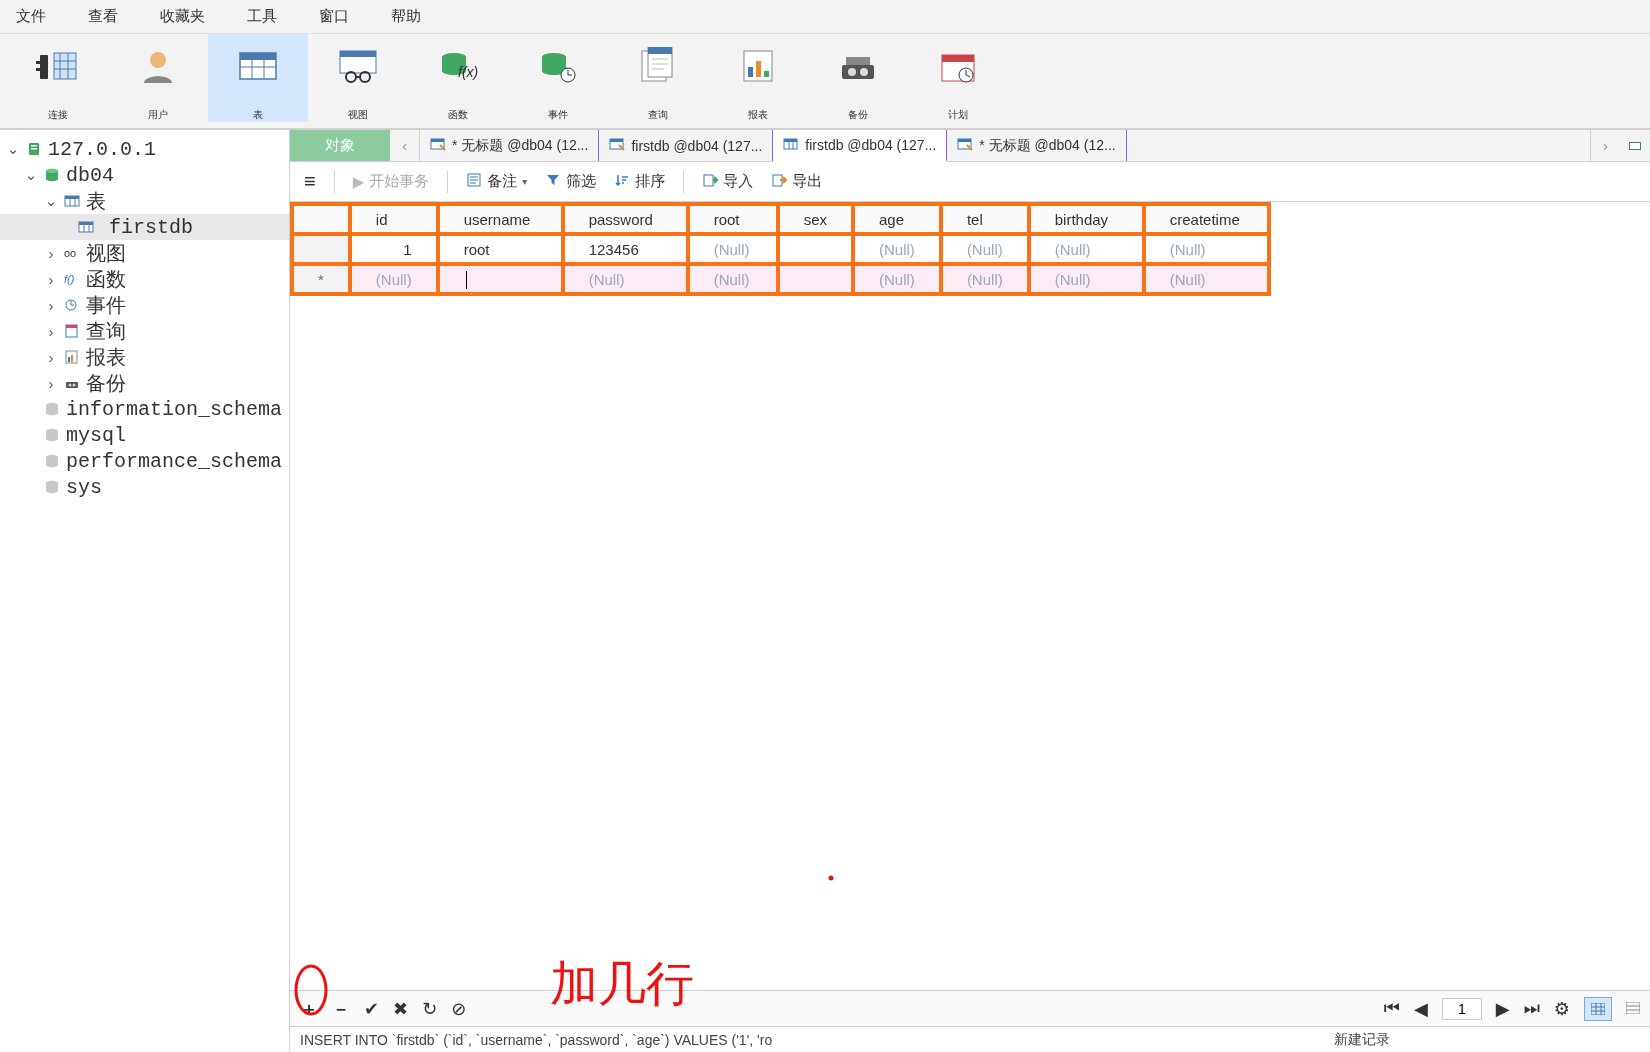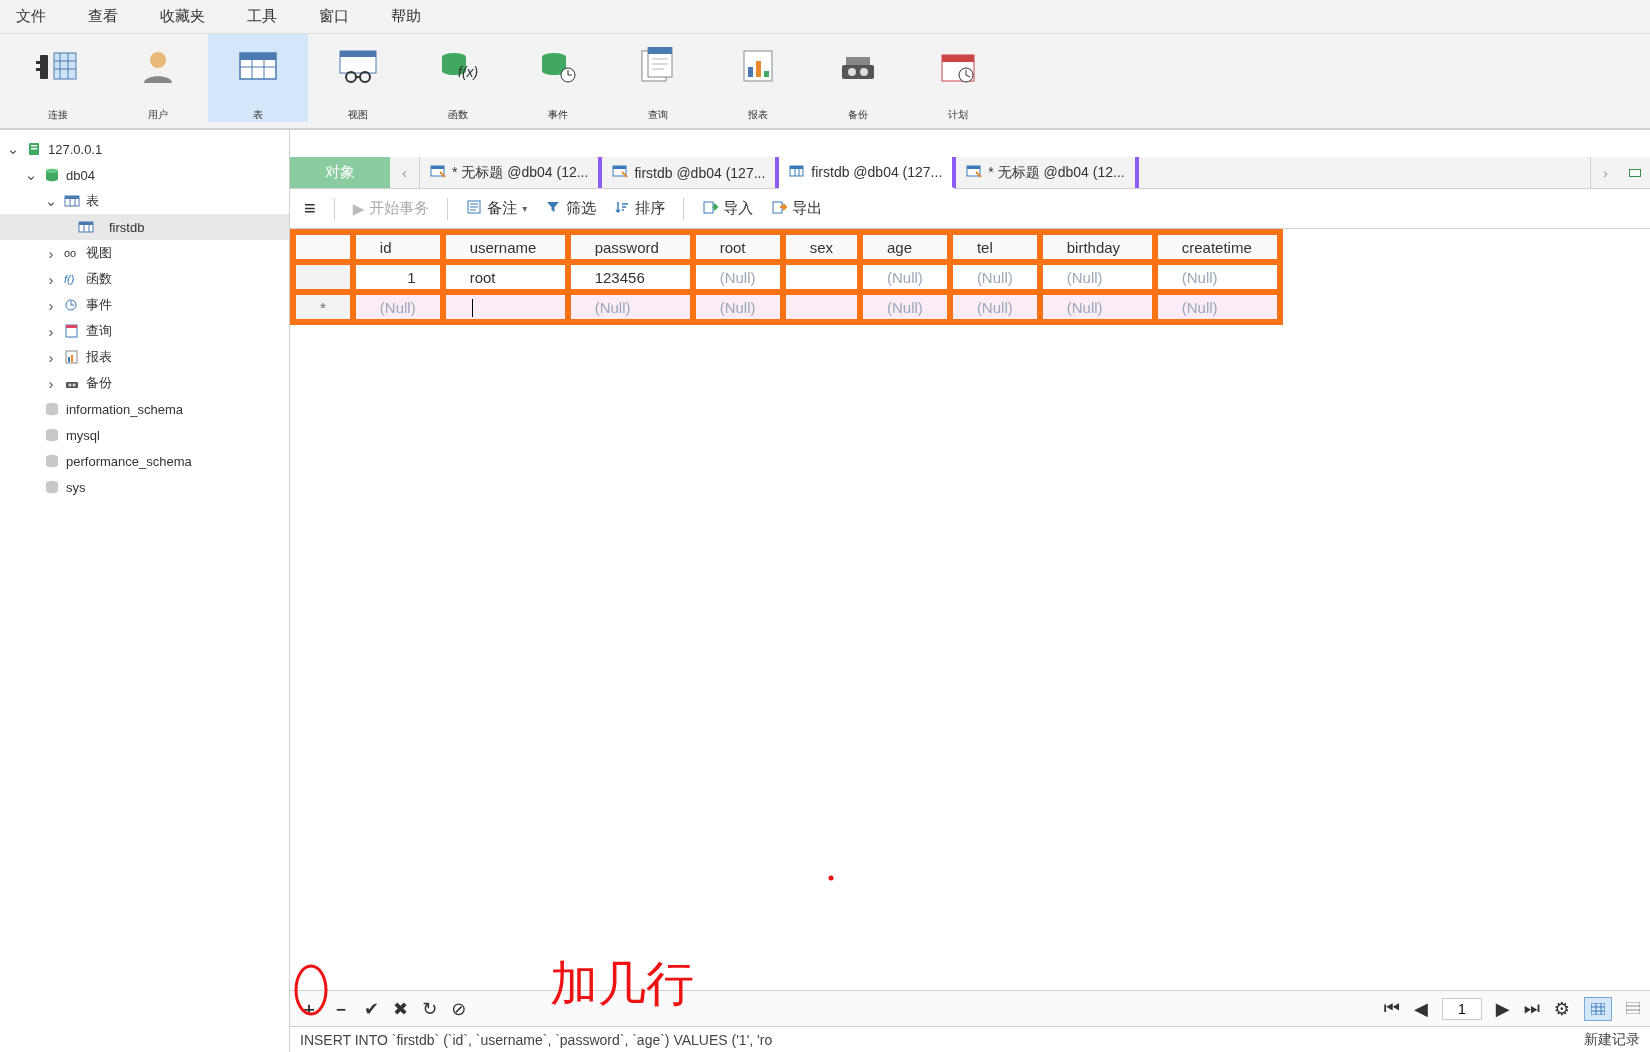--- a/index.html
+++ b/index.html
@@ -18,44 +18,44 @@
 
 
 .main { display: flex; height: calc(100% - 34px - 96px); }
 
 
 .sidebar { width: 290px; border-right: 1px solid #d0d0d0; padding-top: 6px; background: #fff; overflow: auto; }
 .tree-row { display: flex; align-items: center; height: 26px; padding: 0 6px; gap: 4px; white-space: nowrap; cursor: default; }
 .tree-row.selected { background: #e8e8e8; }
 .tree-exp { width: 14px; text-align: center; color: #555; }
 .tree-icon { width: 20px; height: 18px; display: inline-flex; align-items: center; justify-content: center; }
-.tree-label { font-size: 13px; }
+.tree-label { font-size: 20px; font-family: Liberation Mono, monospace; }
 .indent-1 { padding-left: 24px; }
 .indent-2 { padding-left: 44px; }
 .indent-3 { padding-left: 76px; gap: 13px; }
 
 
 .content { flex: 1; display: flex; flex-direction: column; min-width: 0; }
-.tab-strip { height: 32px; display: flex; align-items: stretch; background: #f3f3f3; border-bottom: 1px solid #d0d0d0; margin-top: 27px; }
+.tab-strip { height: 32px; display: flex; align-items: stretch; background: #f3f3f3; border-bottom: 1px solid #d0d0d0; }
 .obj-tab { width: 100px; display: flex; align-items: center; justify-content: center; background: #8bcba0; color: #fff; font-weight: 400; }
 .tab-nav-btn { width: 30px; display: flex; align-items: center; justify-content: center; color: #999; border-right: 1px solid #d0d0d0; }
-.doc-tab { max-width: 220px; flex-shrink: 1; padding: 0 10px; display: flex; align-items: center; gap: 6px; border-right: 4px solid #8b5cf6; overflow: hidden; justify-content: flex-end; }
+.doc-tab { max-width: 220px; flex-shrink: 1; padding: 0 10px; display: flex; align-items: center; gap: 6px; border-right: 1px solid #8b5cf6; overflow: hidden; justify-content: flex-end; }
 .doc-tab.active { background: #fff; border-bottom: 2px solid #fff; margin-bottom: -1px; }
 .doc-tab .title { overflow: hidden; text-overflow: ellipsis; white-space: nowrap; font-size: 14px; }
 
 
 .toolbar2 { height: 40px; display: flex; align-items: center; gap: 18px; padding: 0 14px; border-bottom: 1px solid #d0d0d0; }
 .tb-item { display: flex; align-items: center; gap: 5px; font-size: 15px; cursor: default; }
 .tb-item.disabled { color: #aaa; }
 .tb-sep { width: 1px; height: 22px; background: #d0d0d0; }
 
 
 .grid-wrap { flex: 1; overflow: auto; position: relative; }
 table.grid { border-collapse: collapse; font-size: 15px; }
-table.grid th, table.grid td { border: 6px solid #f97316; height: 30px; padding: 0 24px; text-align: left; font-weight: 400; }
+table.grid th, table.grid td { border: 4px solid #f97316; height: 30px; padding: 0 24px; text-align: left; font-weight: 400; }
 table.grid th { background: #fafafa; }
 .row-ind { width: 22px; background: #f3f3f3; text-align: center !important; color: #666; }
 .null { color: #9aa8b8; }
 .right { text-align: right !important; }
 tr.newrow td { background: #fbecf6; }
 tr.newrow td.row-ind { background: #f3f3f3; }
 .caret { display:inline-block; width:1px; height:18px; background:#000; vertical-align:middle; margin-left:2px;}
 
 
 .bottombar { position: absolute; left: 290px; right: 0; bottom: 26px; height: 36px; display: flex; align-items: center; border-top: 1px solid #d0d0d0; padding: 0 10px; background: #fafafa; justify-content: space-between; }
@@ -530,21 +530,21 @@
     <span class="rec-btn"><svg width="14" height="12">
           <rect width="14" height="12" fill="none" stroke="#888"></rect>
           <line x1="0" y1="4" x2="14" y2="4" stroke="#888"></line>
           <line x1="0" y1="8" x2="14" y2="8" stroke="#888"></line>
         </svg></span>
   </div>
 </div>
 
 <div class="statusbar">
   <span style="overflow:hidden;text-overflow:ellipsis;white-space:nowrap;max-width:720px;">INSERT INTO `firstdb` (`id`, `username`, `password`, `age`) VALUES ('1', 'ro</span>
-  <span style="">新建记录</span>
+  <span style="margin-right:250px;">新建记录</span>
 </div>
 
 <div class="annot" style="left:290px; top:940px;">
   <svg width="500" height="100">
     <ellipse cx="21" cy="50" rx="15" ry="24" fill="none" stroke="#e11" stroke-width="3"></ellipse>
     <text x="260" y="60" font-size="48" id="annot-text">加几行</text>
   </svg>
 </div>
 <div class="annot" style="left:825px; top:870px;">
   <svg width="12" height="12">

